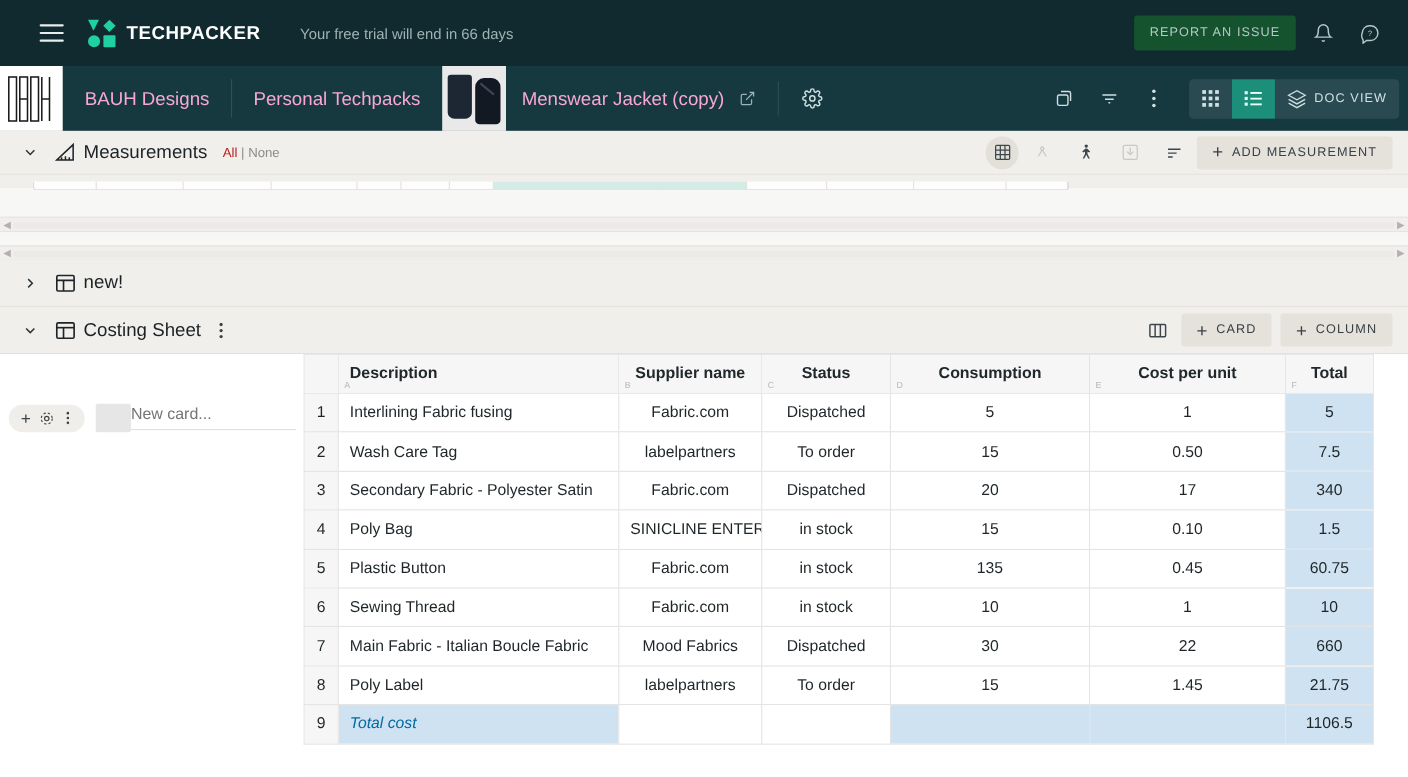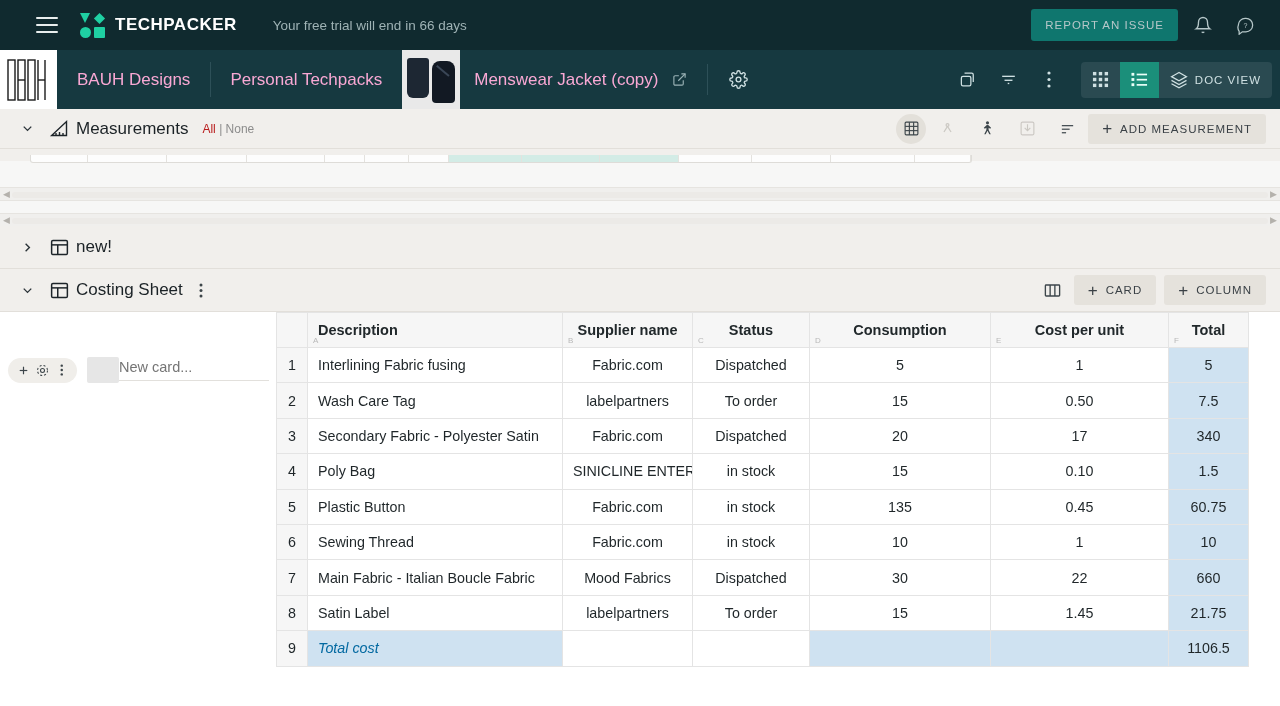--- a/index.html
+++ b/index.html
@@ -5,40 +5,40 @@
   * { box-sizing: border-box; margin: 0; padding: 0; }
   html, body {
     width: 1280px; height: 706px;
     font-family: "Liberation Sans", sans-serif;
     background: #f7f7f6;
     overflow: hidden;
   }
 
   
   .topbar {
-    height: 50px; background: #102a2f;
+    height: 60px; background: #102a2f;
     display: flex; align-items: center; padding: 0 18px;
     position: relative;
   }
   .hamburger { width: 22px; height: 16px; margin-left: 18px; margin-right: 22px;
     display: flex; flex-direction: column; justify-content: space-between; cursor: pointer; }
   .hamburger i { display: block; height: 2px; background: #e8eeee; border-radius: 1px; }
   .logo-mark { width: 26px; height: 24px; display: grid;
     grid-template-columns: 11px 11px; grid-template-rows: 11px 11px; gap: 3px; margin-right: 9px; }
   .lm { background: #1fd0a3; }
   .lm.tri { background: transparent; width: 0; height: 0;
     border-left: 5.5px solid transparent; border-right: 5.5px solid transparent; border-top: 10px solid #1fd0a3; }
   .lm.dia { background: #1fd0a3; transform: rotate(45deg) scale(.72); }
   .lm.cir { border-radius: 50%; }
   .lm.sq  { border-radius: 1px; }
   .brand { color: #ffffff; font-size: 17px; font-weight: bold; letter-spacing: .5px; }
   .trial { color: #9fb3b5; font-size: 13.5px; margin-left: 36px; }
   .topbar-right { margin-left: auto; display: flex; align-items: center; gap: 8px; }
   .report-btn {
-    background: #0f766e; color: #b6c7c9; font-size: 11.5px; letter-spacing: 1px;
+    background: #14532d; color: #b6c7c9; font-size: 11.5px; letter-spacing: 1px;
     padding: 10px 14px; border-radius: 3px; border: none; cursor: pointer;
     font-family: "Liberation Sans", sans-serif;
   }
   .ic-btn { width: 34px; height: 34px; display: flex; align-items: center; justify-content: center;
     cursor: pointer; color: #b6c7c9; }
 
   
   .projbar { height: 59px; background: #163940; display: flex; align-items: stretch; position: relative; }
   .bauh-logo {
     width: 57px; height: 59px; background: #ffffff; display: flex; align-items: center; justify-content: center;
@@ -552,21 +552,21 @@
           <td class="col-idx">7</td>
           <td class="col-desc">Main Fabric - Italian Boucle Fabric</td>
           <td class="col-sup">Mood Fabrics</td>
           <td class="col-sta">Dispatched</td>
           <td class="col-con">30</td>
           <td class="col-cpu">22</td>
           <td class="col-tot blue">660</td>
         </tr>
         <tr>
           <td class="col-idx">8</td>
-          <td class="col-desc">Satin Label</td>
+          <td class="col-desc">Poly Label</td>
           <td class="col-sup">labelpartners</td>
           <td class="col-sta">To order</td>
           <td class="col-con">15</td>
           <td class="col-cpu">1.45</td>
           <td class="col-tot blue">21.75</td>
         </tr>
         <tr>
           <td class="col-idx">9</td>
           <td class="col-desc blue lbl">Total cost</td>
           <td class="col-sup"></td>

